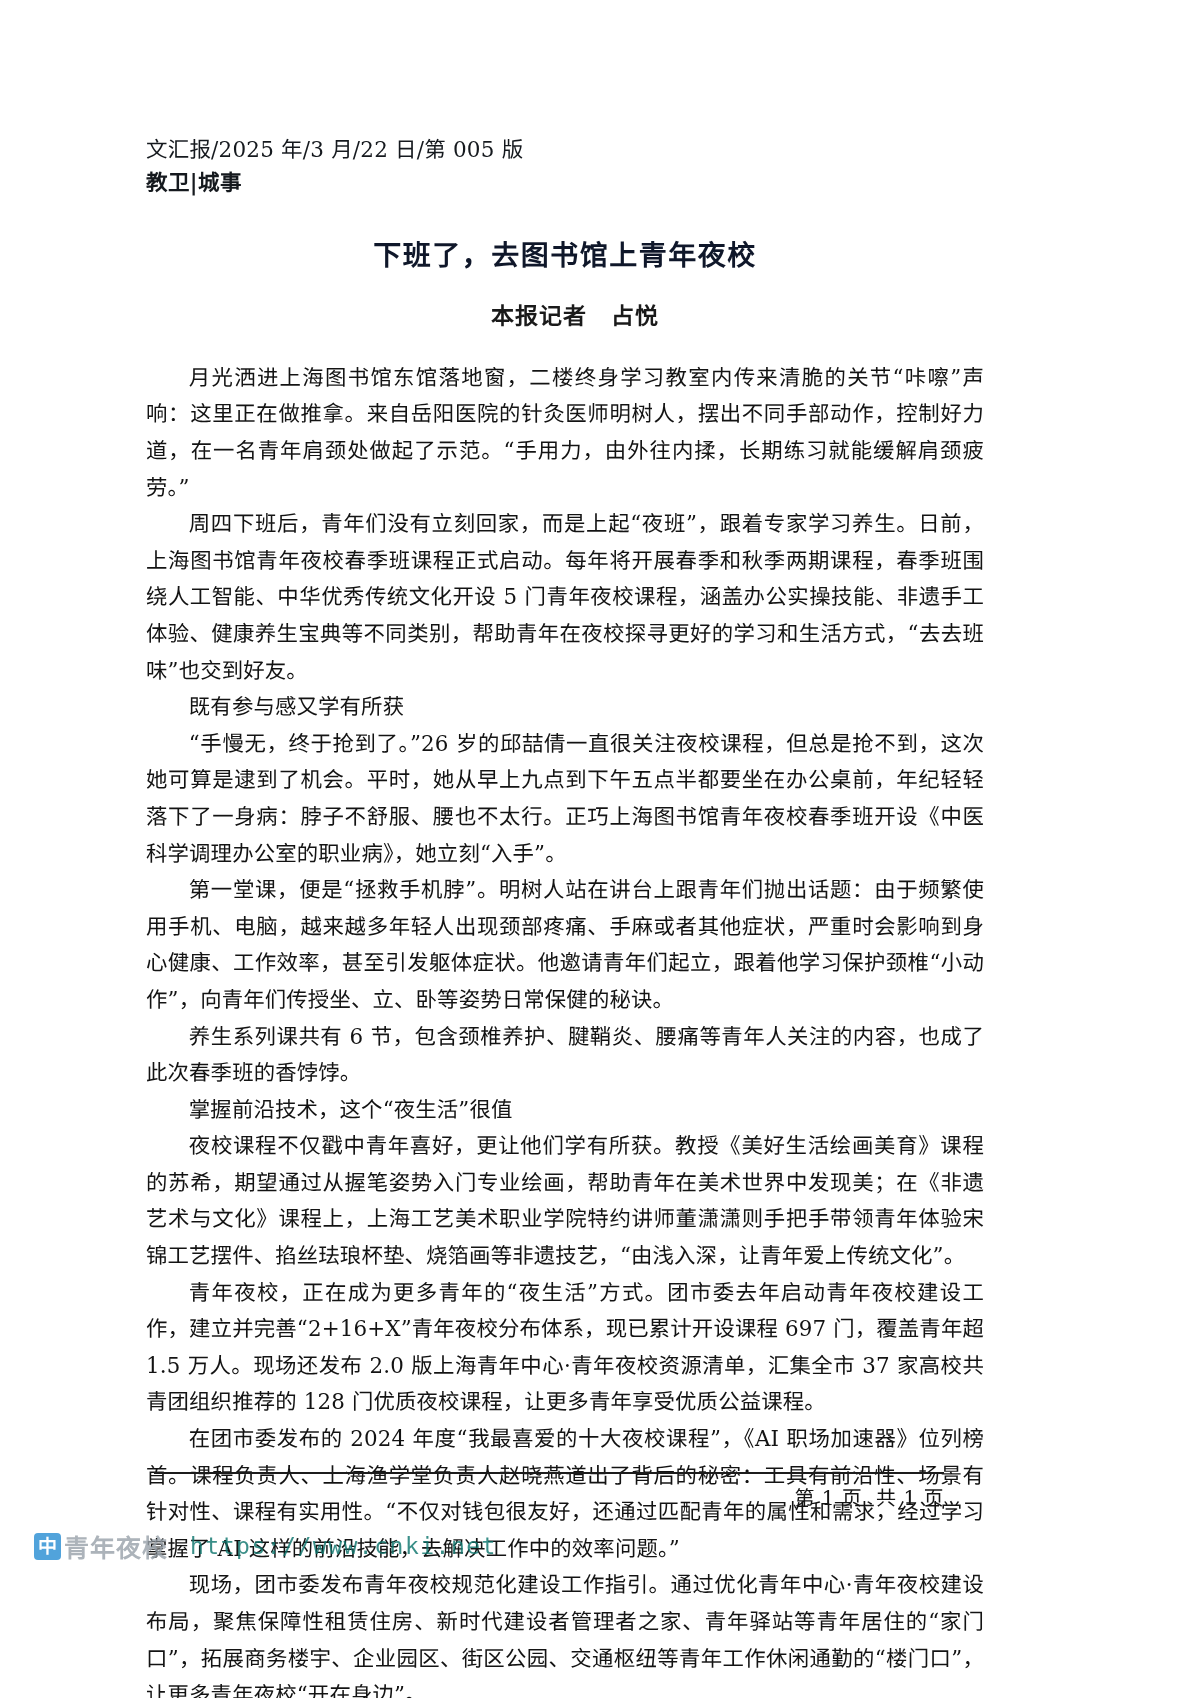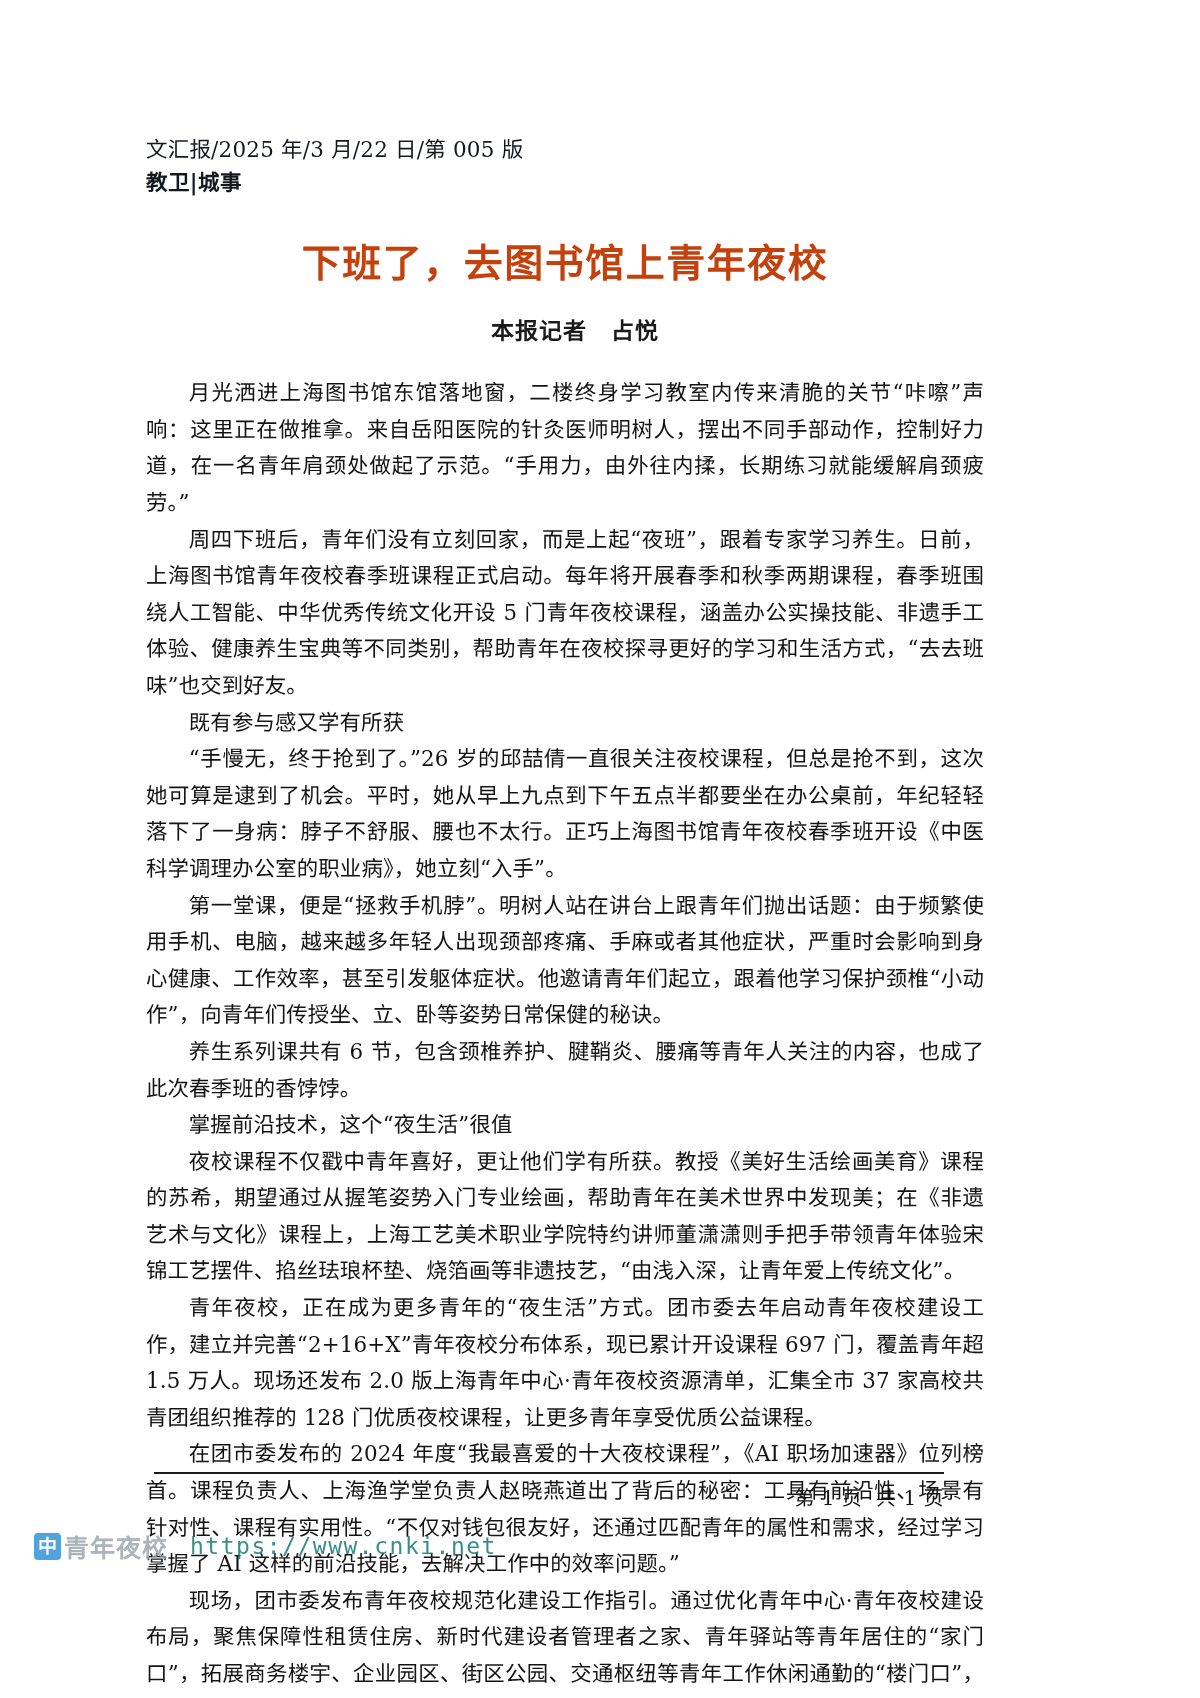--- a/index.html
+++ b/index.html
@@ -49,25 +49,25 @@
   }
   .masthead-section {
     font-weight: 700;
     letter-spacing: 0.4px;
   }
 
   
   .article-title {
     margin: 36px 0 0 0;
     text-align: center;
-    font-size: 39px;
+    font-size: 28px;
     font-weight: 700;
     letter-spacing: 1.5px;
     line-height: 1.4;
-    color: #c2410c;
+    color: #0f172a;
   }
 
   
   .byline {
     margin: 22px 0 0 0;
     text-align: center;
     font-size: 23px;
     font-weight: 700;
     letter-spacing: 1px;
     color: #1a1a1a;

